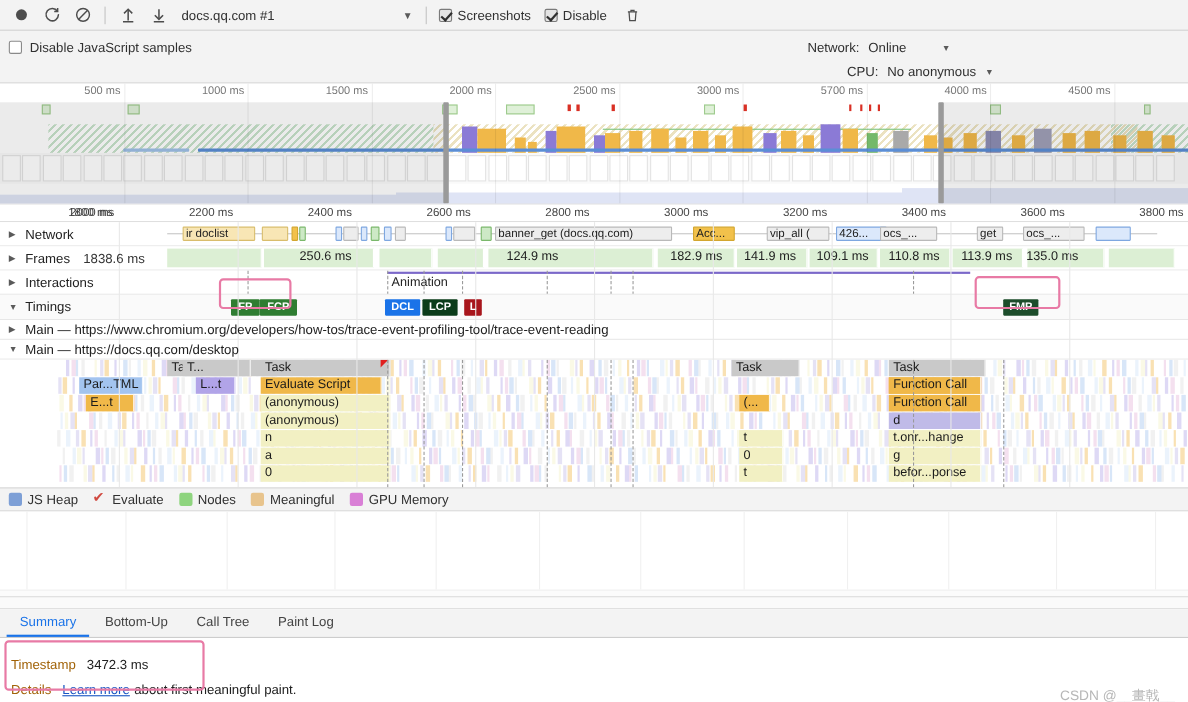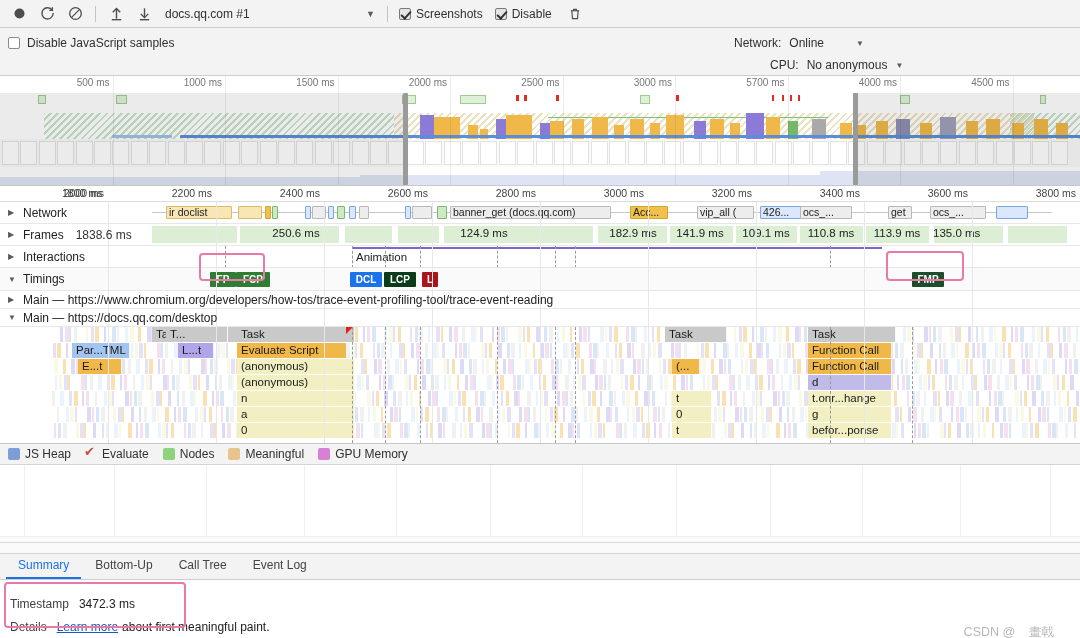--- a/index.html
+++ b/index.html
@@ -277,21 +277,21 @@
   .dtab {
     padding: 3px 12px 5px 12px;
     font-size: 12px; color: #444;
     cursor: pointer; border-bottom: 2px solid transparent;
   }
   .dtab.active { color: #1a73e8; border-bottom-color: #1a73e8; }
   .detail { padding: 8px 10px 0 10px; position: relative; }
   .det-title { display: flex; align-items: center; gap: 7px; font-size: 13px; color: #202020; }
   .det-swatch { width: 13px; height: 13px; background: #1d4d2b; }
   .det-row { display: flex; gap: 10px; margin-top: 9px; font-size: 12px; align-items: baseline;}
-  .det-key { color: #404040; }
+  .det-key { color: #a16207; }
   .det-val { color: #202020; }
   .det-hl {
     position: absolute; left: 4px; top: 2px;
     width: 182px; height: 46px;
     border: 2px solid #e87aa5; border-radius: 4px; pointer-events: none;
   }
   .det-link { color: #1a56c4; text-decoration: underline; cursor: pointer; }
   .watermark {
     position: absolute; right: 12px; bottom: 7px;
     font-size: 12.5px; color: #b7b7b7;
@@ -2302,21 +2302,21 @@
       <div class="mem-grid" style="left: 1050px;"></div>
       <div style="position: absolute; left: 0px; right: 0px; bottom: 0px; height: 6px; background: rgb(251, 251, 251); border-top: 1px solid rgb(240, 240, 240);"></div>
     </div>
   <div class="mem-spacer"></div>
 
   <div class="drawer">
     <div class="drawer-tabs" id="drawer-tabs">
         <div class="dtab active">Summary</div>
         <div class="dtab">Bottom-Up</div>
         <div class="dtab">Call Tree</div>
-        <div class="dtab">Event Log</div>
+        <div class="dtab">Paint Log</div>
       </div>
     <div class="detail">
       <div class="det-row">
         <span class="det-key">Timestamp</span>
         <span class="det-val">3472.3 ms</span>
       </div>
       <div class="det-row">
         <span class="det-key">Details</span>
         <span class="det-link">Learn more</span>
         <span class="det-val" style="margin-left:-6px;">about first meaningful paint.</span>

